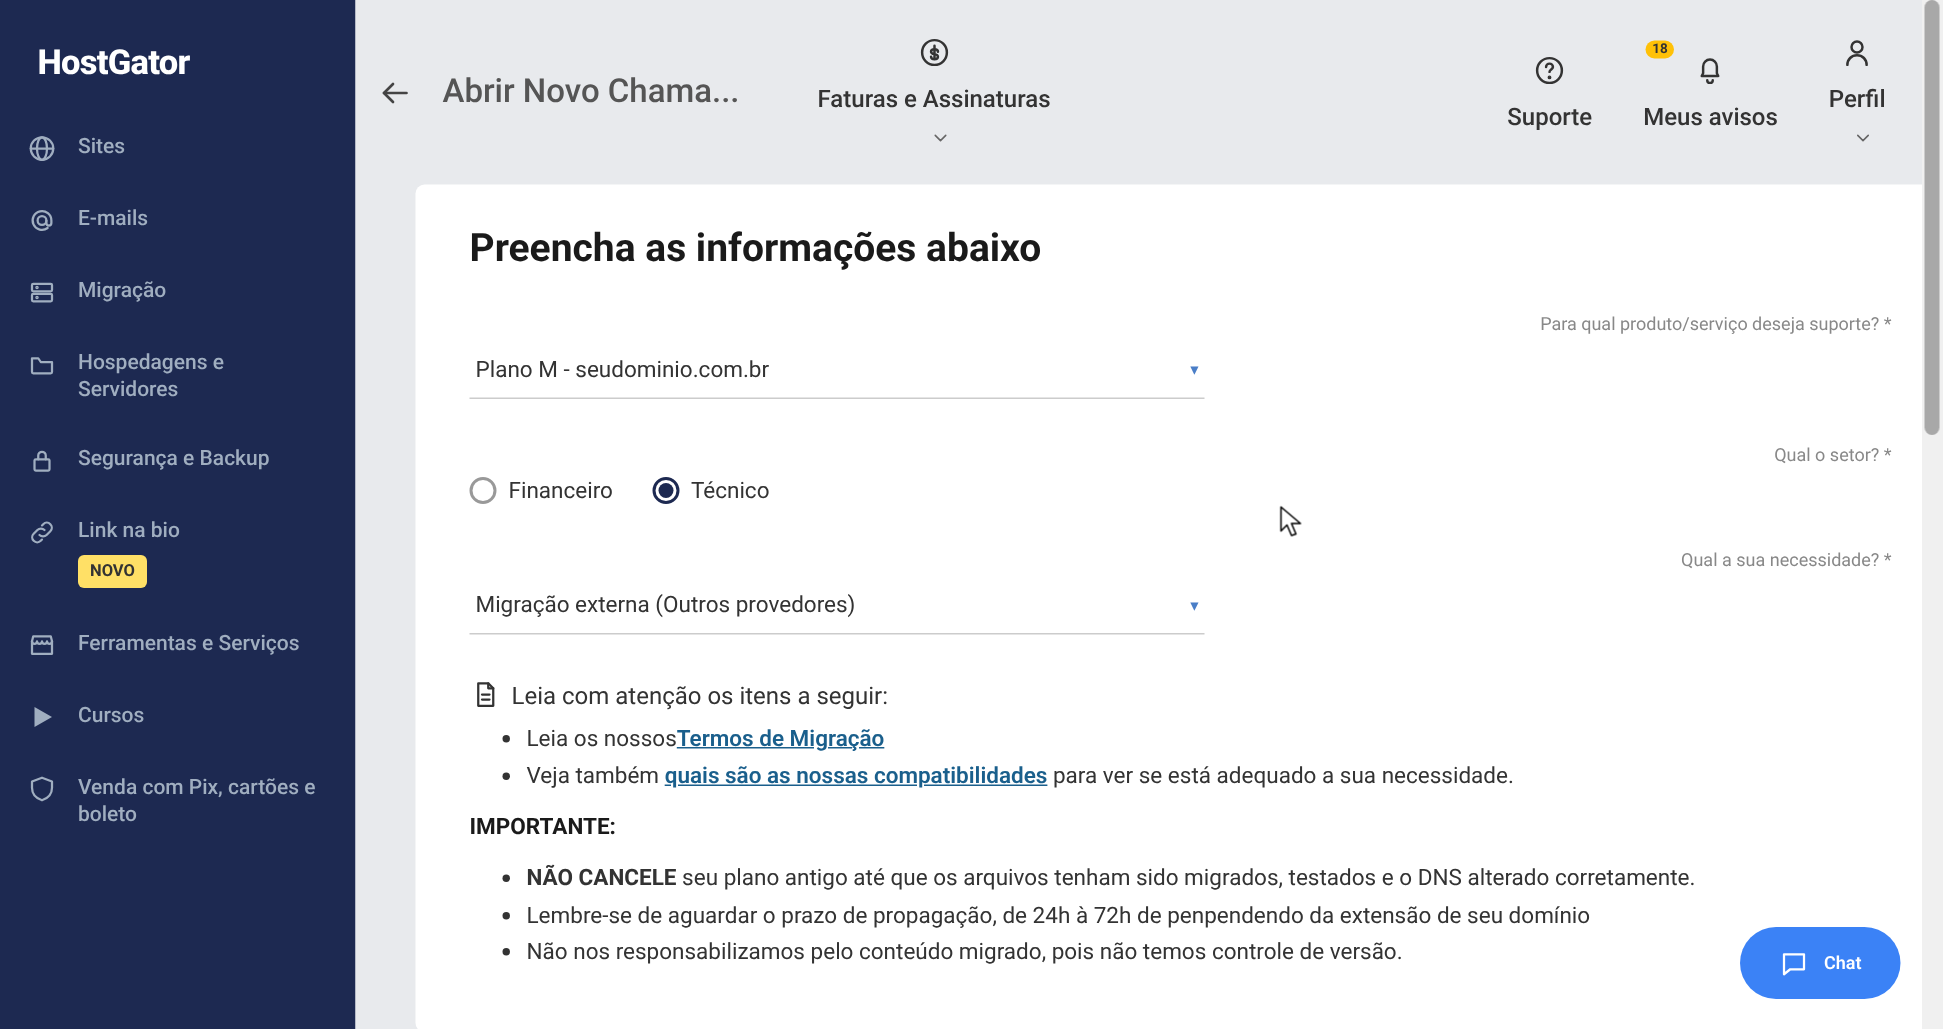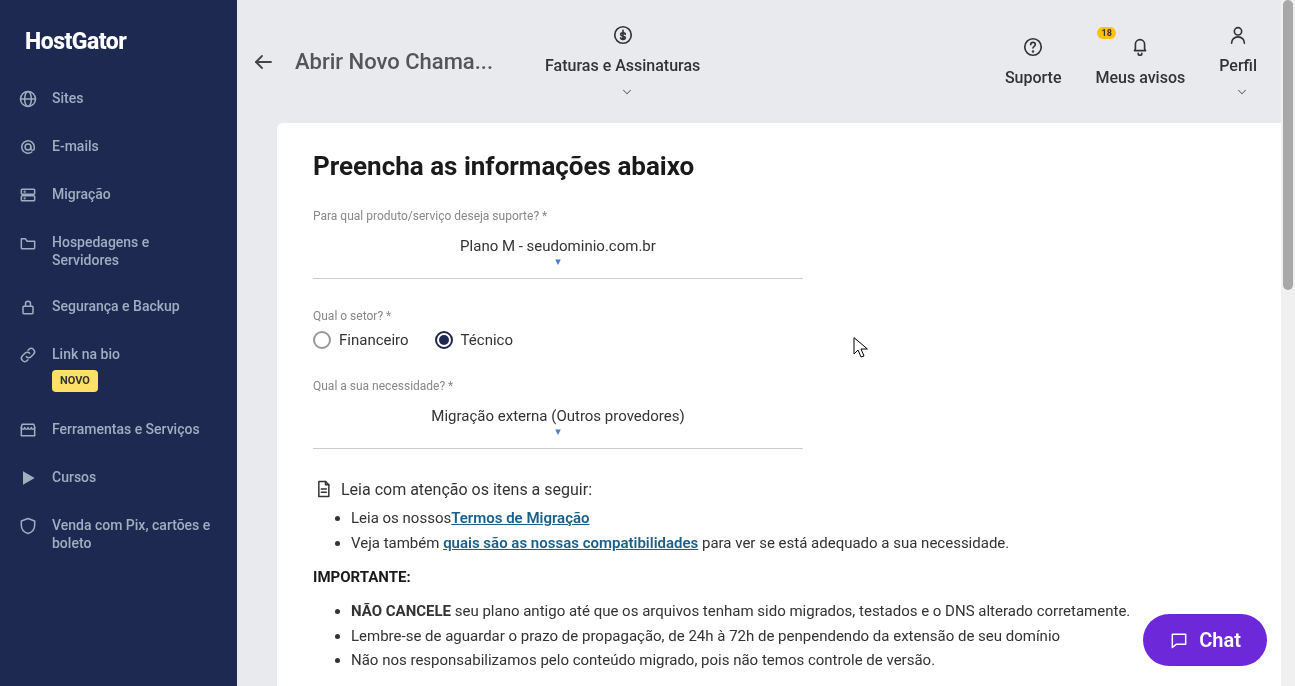--- a/index.html
+++ b/index.html
@@ -27,43 +27,43 @@
     .top-item .chevron { margin-left: 8px; color: #666; }
     .notif-badge { position: absolute; top: -3px; left: 14px; background: #ffc107; color: #333; font-size: 9px; font-weight: 700; padding: 1px 4px; border-radius: 8px; }
     
     
     .content-wrap { padding: 0 0 0 40px; }
     .card { background: #fff; border-radius: 6px; padding: 28px 36px; width: 1020px; }
     
     .card h1 { font-size: 26px; font-weight: 700; color: #1a1a1a; margin-bottom: 28px; }
     
     .form-group { margin-bottom: 30px; }
-    .form-label { font-size: 12px; color: #888; margin-bottom: 6px; display: block; }
-    
-    .select-field { border-bottom: 1px solid #ccc; padding: 8px 4px 10px 4px; display: flex; justify-content: space-between; align-items: center; width: 490px; cursor: pointer; flex-direction: column; }
+    .form-label { font-size: 12px; color: #888; margin-bottom: 6px; display: block; text-align: right; }
+    
+    .select-field { border-bottom: 1px solid #ccc; padding: 8px 4px 10px 4px; display: flex; justify-content: space-between; align-items: center; width: 490px; cursor: pointer; }
     .select-field .value { font-size: 15px; color: #333; }
     .select-field .chev { color: #4a7ec7; font-size: 11px; }
     
     .radio-group { display: flex; gap: 26px; margin-top: 8px; }
     .radio-item { display: flex; align-items: center; gap: 8px; cursor: pointer; }
     .radio-outer { width: 18px; height: 18px; border: 2px solid #999; border-radius: 50%; display: flex; align-items: center; justify-content: center; }
     .radio-outer.checked { border-color: #1d2951; }
     .radio-inner { width: 10px; height: 10px; background: #1d2951; border-radius: 50%; }
     .radio-label { font-size: 15px; color: #333; }
     
     .info-block { margin-top: 20px; }
     .info-heading { display: flex; align-items: center; gap: 8px; font-size: 16px; color: #333; margin-bottom: 8px; }
     .info-block ul { margin-left: 38px; margin-bottom: 14px; }
     .info-block li { font-size: 15px; color: #333; line-height: 1.5; margin-bottom: 2px; }
     .info-block a { color: #1a5f8c; text-decoration: underline; font-weight: 600; }
     .importante-label { font-size: 15px; font-weight: 700; color: #1a1a1a; margin: 10px 0 14px 0; }
     .info-block strong { font-weight: 700; }
     
     
-    .chat-btn { position: fixed; bottom: 20px; right: 28px; background: #6d28d9; color: #fff; padding: 14px 26px; border-radius: 30px; display: flex; align-items: center; gap: 10px; font-size: 20px; font-weight: 600; cursor: pointer; }
+    .chat-btn { position: fixed; bottom: 20px; right: 28px; background: #3b82f6; color: #fff; padding: 14px 26px; border-radius: 30px; display: flex; align-items: center; gap: 10px; font-size: 12px; font-weight: 600; cursor: pointer; }
     
     
     .scrollbar { position: fixed; right: 0; top: 0; width: 14px; height: 686px; background: #f0f0f0; }
     .scrollbar-thumb { position: absolute; right: 2px; top: 0; width: 10px; height: 290px; background: #a8a8a8; border-radius: 5px; }
     
     
     .cursor { position: fixed; left: 853px; top: 337px; pointer-events: none; font-size: 18px; }
     
     
     svg { stroke: currentColor; fill: none; stroke-width: 1.8; stroke-linecap: round; stroke-linejoin: round; }

